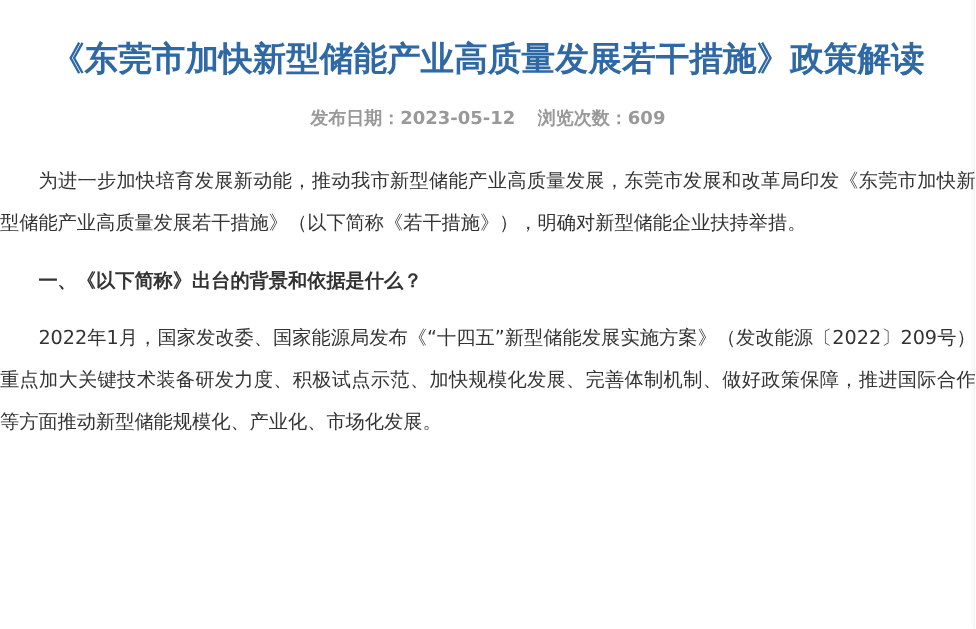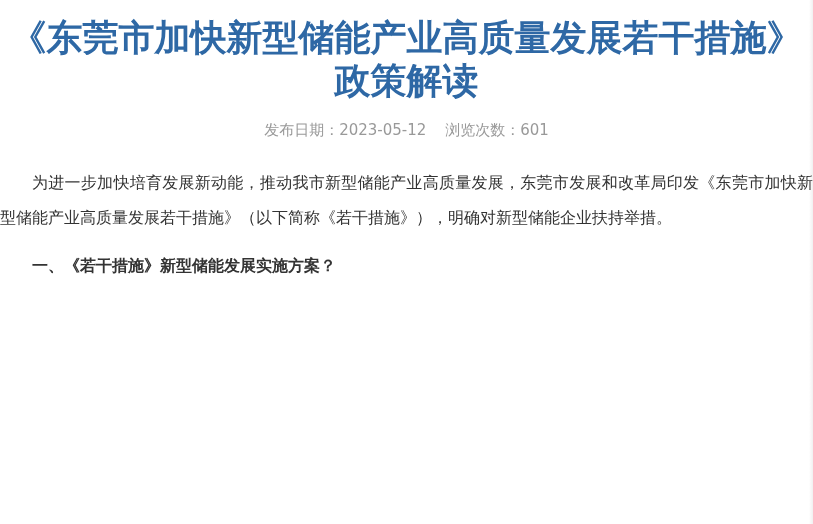--- a/index.html
+++ b/index.html
@@ -10,39 +10,40 @@
   .page {
     position: relative;
     width: 813px;
     height: 524px;
     margin: 0 auto;
     background: #ffffff;
     overflow: hidden;
     font-family: "DejaVu Sans", "Liberation Sans", sans-serif;
   }
   .article-title {
-    margin: 4px;
+    margin: 15px;
     padding: 12px 6px 0 6px;
     text-align: center;
-    font-size: 36px;
+    font-size: 28px;
     line-height: 43px;
     font-weight: bold;
     color: #2e68a5;
     letter-spacing: 0px;
   }
   .meta-line {
     margin-top: 18px;
     height: 21px;
     text-align: center;
     font-size: 15px;
     line-height: 21px;
     color: #999999;
   }
   .meta-line .meta-item {
     display: inline-block;
+    font-weight: bold;
   }
   .meta-line .meta-views {
     margin-left: 14px;
   }
   .article-body {
     margin-top: 24px;
     color: #333333;
     font-size: 16px;
     line-height: 35px;
     text-align: justify;
@@ -67,26 +68,27 @@
 </style>
 </head>
 <body>
 
 <div class="page">
 
   <h1 class="article-title">《东莞市加快新型储能产业高质量发展若干措施》政策解读</h1>
 
   <div class="meta-line">
     <span class="meta-item meta-date">发布日期：2023-05-12</span>
-    <span class="meta-item meta-views">浏览次数：601</span>
+    <span class="meta-item meta-views">浏览次数：609</span>
   </div>
 
   <div class="article-body">
     <p>为进一步加快培育发展新动能，推动我市新型储能产业高质量发展，东莞市发展和改革局印发《东莞市加快新型储能产业高质量发展若干措施》（以下简称《若干措施》），明确对新型储能企业扶持举措。</p>
 
-    <p class="section-heading">一、《若干措施》新型储能发展实施方案？</p>
+    <p class="section-heading">一、《以下简称》出台的背景和依据是什么？</p>
 
 
+    <p>2022年1月，国家发改委、国家能源局发布《“十四五”新型储能发展实施方案》（发改能源〔2022〕209号）重点加大关键技术装备研发力度、积极试点示范、加快规模化发展、完善体制机制、做好政策保障，推进国际合作等方面推动新型储能规模化、产业化、市场化发展。</p>
   </div>
 
   <div class="edge-shadow-right"></div>
 
 </div>
 
 </body></html>

